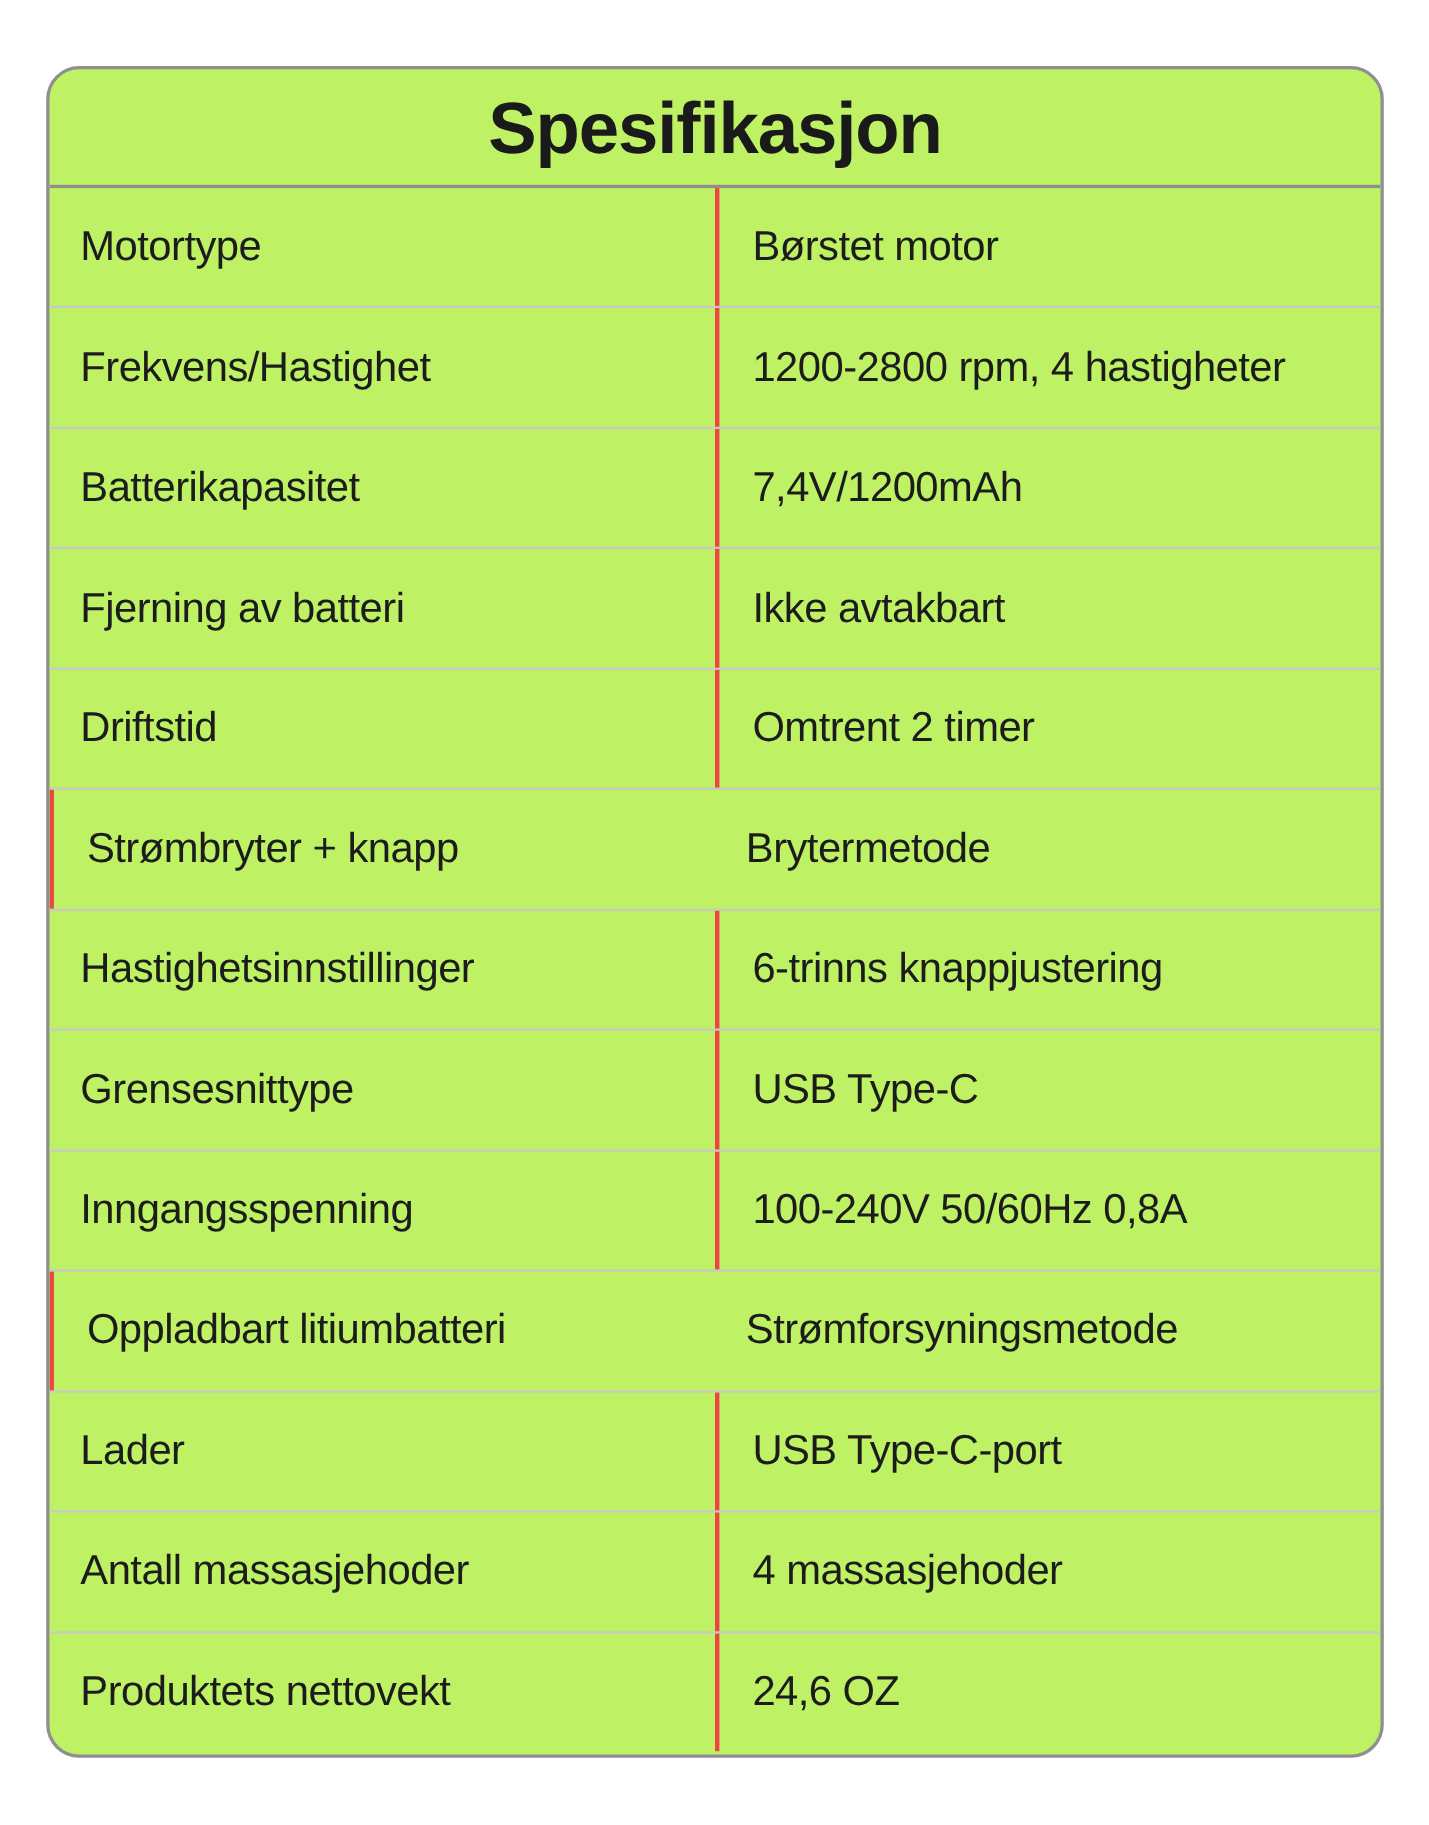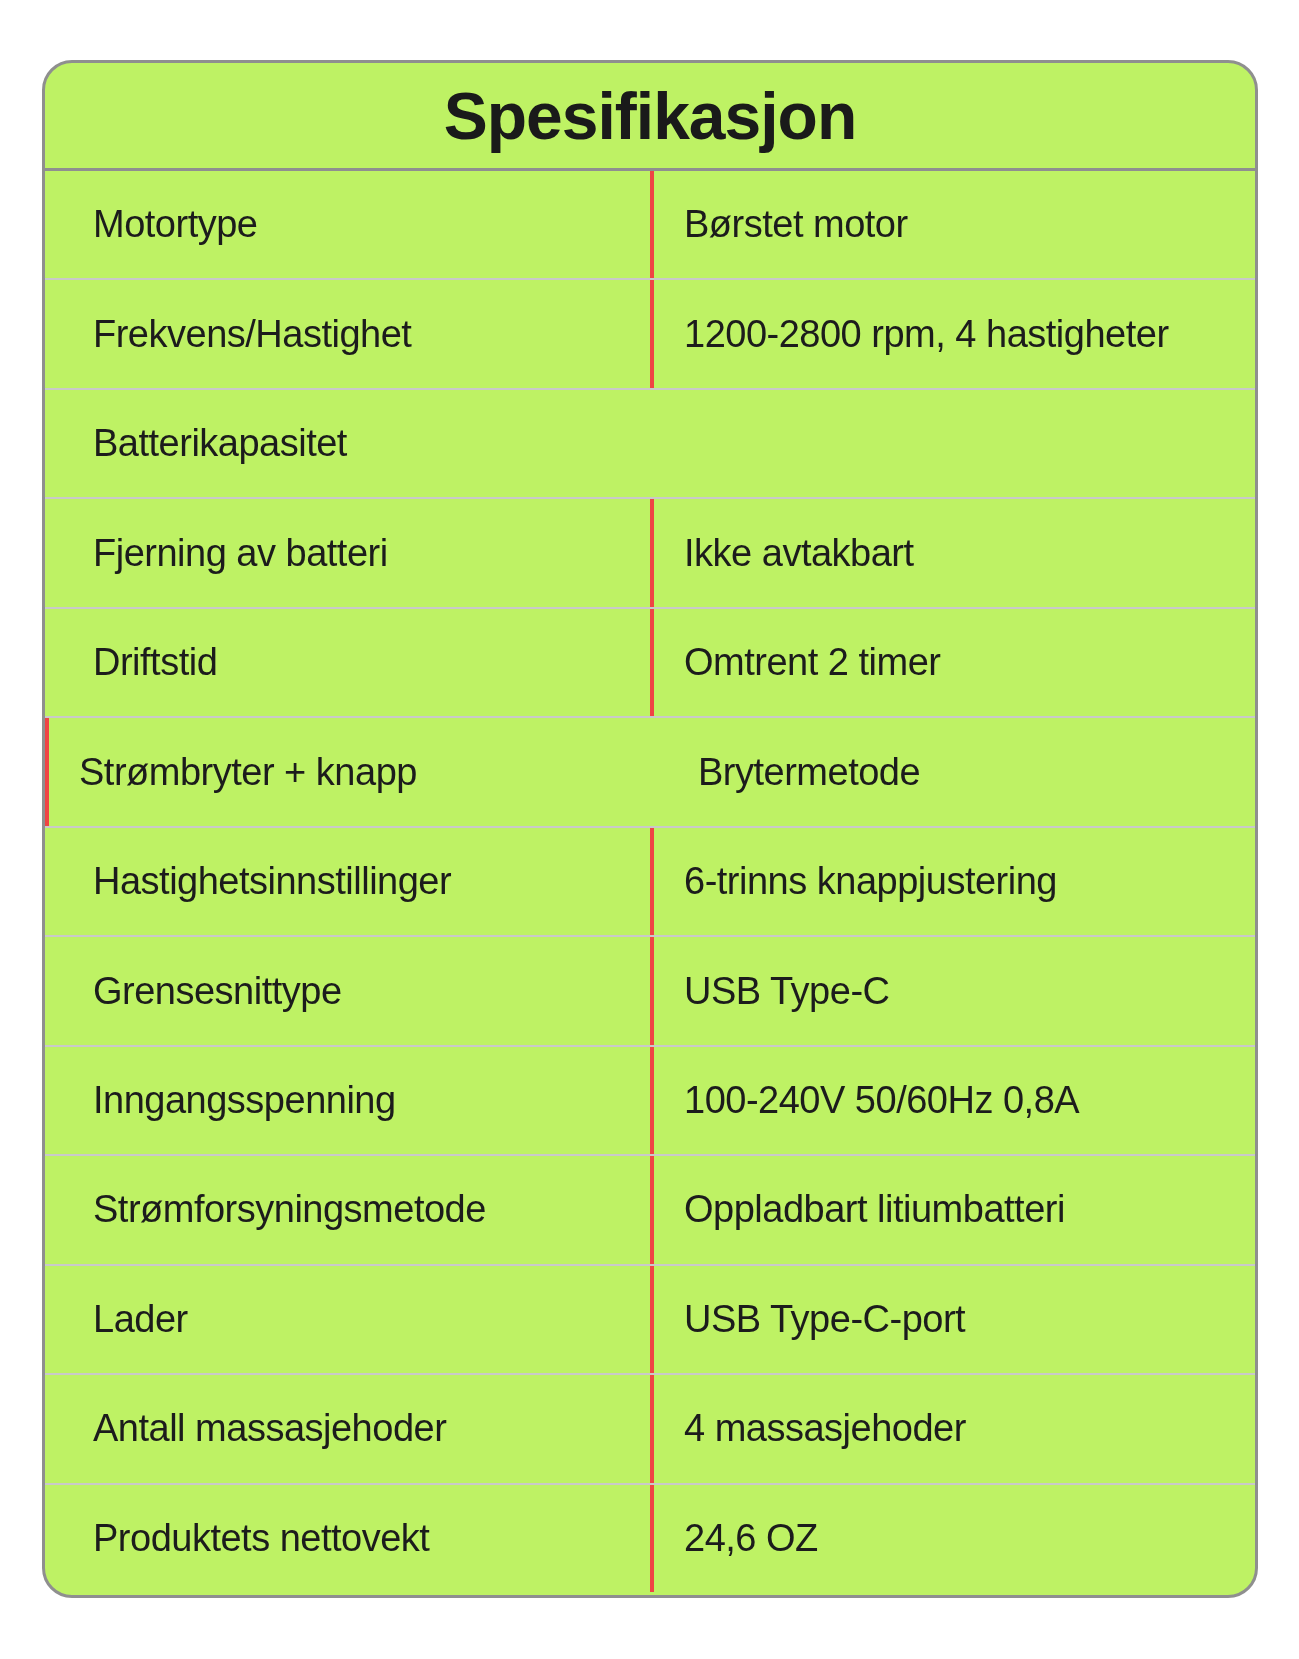--- a/index.html
+++ b/index.html
@@ -53,21 +53,21 @@
     width: 50%;
     display: flex;
     align-items: center;
     font-size: 38px;
     letter-spacing: -0.5px;
     color: #1c1c1c;
     white-space: nowrap;
     overflow: hidden;
   }
   .cell.label {
-    padding-left: 48px;
+    padding-left: 28px;
     padding-right: 10px;
   }
   .cell.value {
     border-left: 4px solid #ef4444;
     padding-left: 30px;
     padding-right: 10px;
   }
 </style>
 </head>
 <body>
@@ -81,20 +81,21 @@
   </div>
 
 
   <div class="row">
     <div class="cell label">Frekvens/Hastighet</div>
     <div class="cell value">1200-2800 rpm, 4 hastigheter</div>
   </div>
 
   <div class="row">
     <div class="cell label">Batterikapasitet</div>
+    <div class="cell value">7,4V/1200mAh</div>
   </div>
 
   <div class="row">
     <div class="cell label">Fjerning av batteri</div>
     <div class="cell value">Ikke avtakbart</div>
   </div>
 
   <div class="row">
     <div class="cell label">Driftstid</div>
     <div class="cell value">Omtrent 2 timer</div>
@@ -114,22 +115,22 @@
     <div class="cell label">Grensesnittype</div>
     <div class="cell value">USB Type-C</div>
   </div>
 
   <div class="row">
     <div class="cell label">Inngangsspenning</div>
     <div class="cell value">100-240V 50/60Hz 0,8A</div>
   </div>
 
   <div class="row">
+    <div class="cell value">Oppladbart litiumbatteri</div>
     <div class="cell label">Strømforsyningsmetode</div>
-    <div class="cell value">Oppladbart litiumbatteri</div>
   </div>
 
   <div class="row">
     <div class="cell label">Lader</div>
     <div class="cell value">USB Type-C-port</div>
   </div>
 
   <div class="row">
     <div class="cell label">Antall massasjehoder</div>
     <div class="cell value">4 massasjehoder</div>

